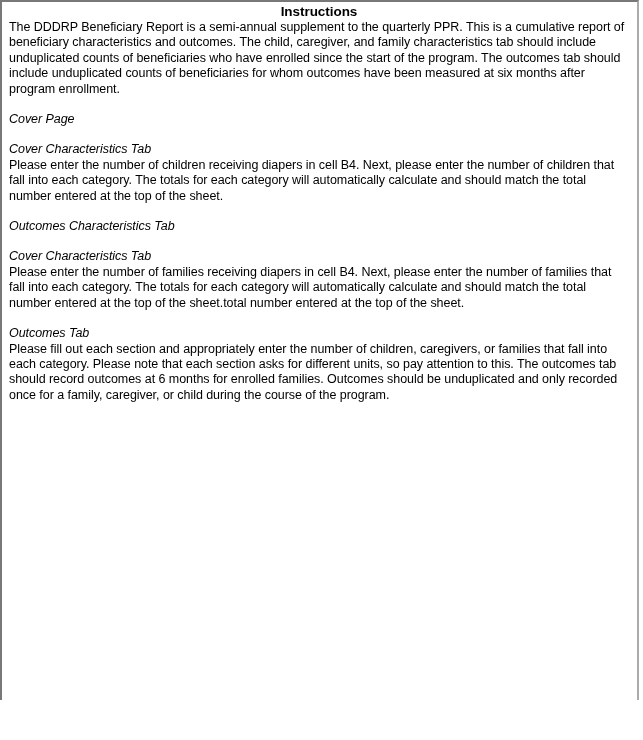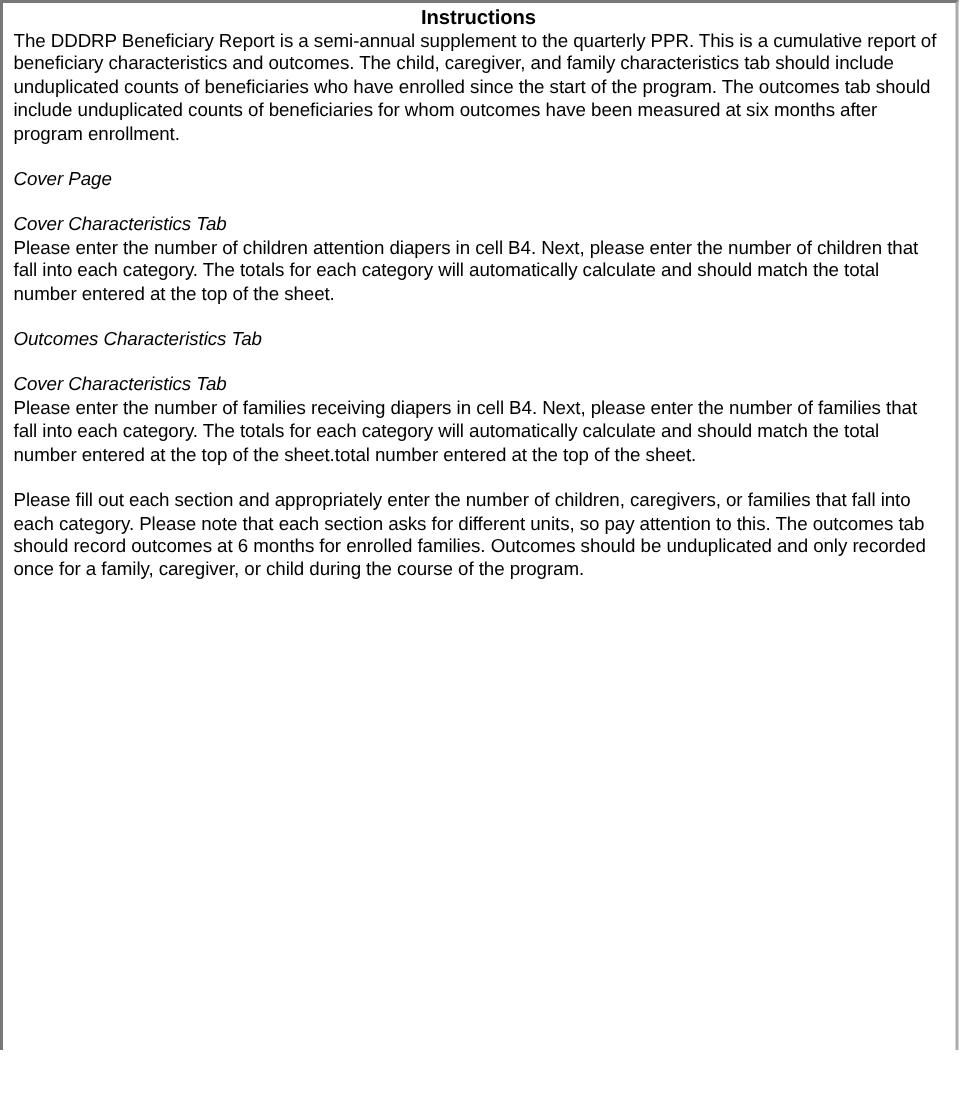--- a/index.html
+++ b/index.html
@@ -72,33 +72,34 @@
     <h1 class="title">Instructions</h1>
 
     <p class="para">The DDDRP Beneficiary Report is a semi-annual supplement to the quarterly PPR. This is a cumulative report of beneficiary characteristics and outcomes. The child, caregiver, and family characteristics tab should include unduplicated counts of beneficiaries who have enrolled since the start of the program. The outcomes tab should include unduplicated counts of beneficiaries for whom outcomes have been measured at six months after program enrollment.</p>
 
     <div class="section">
       <h2 class="section-heading">Cover Page</h2>
     </div>
 
     <div class="section">
       <h2 class="section-heading">Cover Characteristics Tab</h2>
-      <p class="para">Please enter the number of children attention diapers in cell B4. Next, please enter the number of children that fall into each category. The totals for each category will automatically calculate and should match the total number entered at the top of the sheet.</p>
+      <p class="para">Please enter the number of children receiving diapers in cell B4. Next, please enter the number of children that fall into each category. The totals for each category will automatically calculate and should match the total number entered at the top of the sheet.</p>
     </div>
 
     <div class="section">
       <h2 class="section-heading">Outcomes Characteristics Tab</h2>
     </div>
 
     <div class="section">
       <h2 class="section-heading">Cover Characteristics Tab</h2>
       <p class="para">Please enter the number of families receiving diapers in cell B4. Next, please enter the number of families that fall into each category. The totals for each category will automatically calculate and should match the total number entered at the top of the sheet.total number entered at the top of the sheet.</p>
     </div>
 
     <div class="section">
+      <h2 class="section-heading">Outcomes Tab</h2>
       <p class="para">Please fill out each section and appropriately enter the number of children, caregivers, or families that fall into each category. Please note that each section asks for different units, so pay attention to this. The outcomes tab should record outcomes at 6 months for enrolled families. Outcomes should be unduplicated and only recorded once for a family, caregiver, or child during the course of the program.</p>
     </div>
 
   </div>
 
   <div class="scroll-thumb"></div>
 
 </div>
 
 </body></html>

